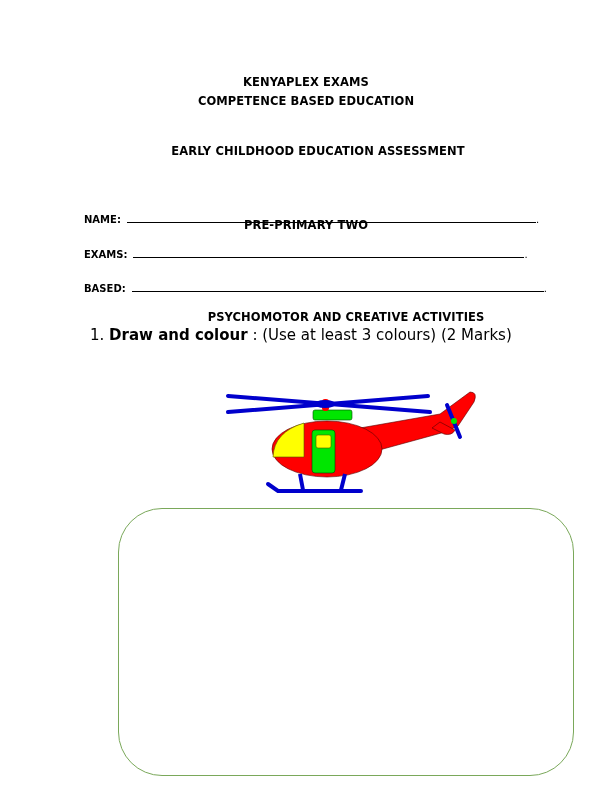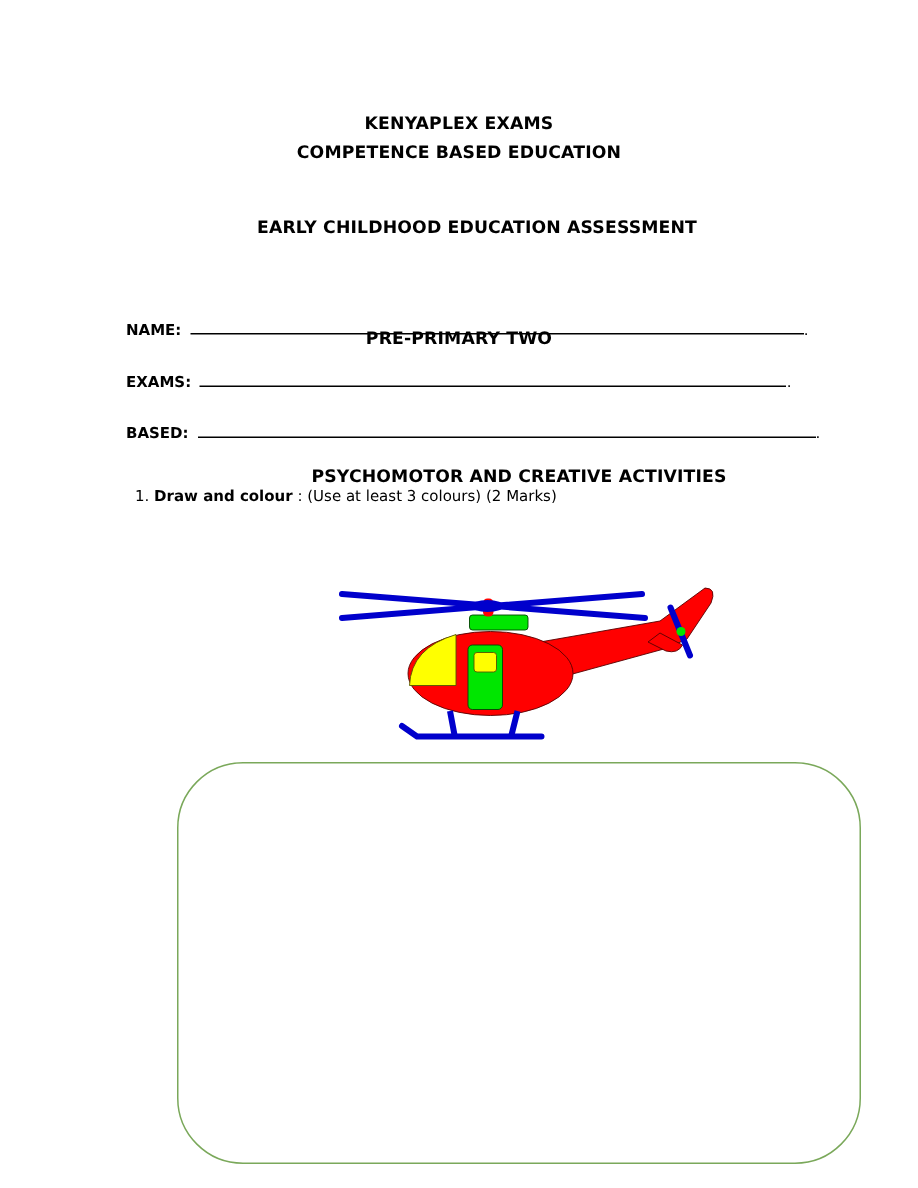--- a/index.html
+++ b/index.html
@@ -3,21 +3,21 @@
   <meta charset="utf-8">
   <style>
     html, body { margin: 0; padding: 0; background: #ffffff; }
     body { width: 612px; height: 792px; position: relative; overflow: hidden;
            font-family: "DejaVu Sans", sans-serif; color: #000; }
     .hdr { position: absolute; left: 0; width: 612px; text-align: center;
            font-size: 11.5px; font-weight: bold; letter-spacing: 0.1px; }
     .field { position: absolute; left: 51px; font-size: 10px; font-weight: bold; margin-left: 33px; }
     .field .line { display: inline-block; border-bottom: 1px solid #000; height: 10px; vertical-align: baseline; margin-left: 6px; }
     .field .dot { font-weight: normal; }
-    .question { position: absolute; left: 90px; top: 326px; font-size: 10px; }
+    .question { position: absolute; left: 90px; top: 326px; font-size: 15px; }
     .question b { font-weight: bold; }
     .drawbox { position: absolute; left: 118px; top: 508px; width: 456px; height: 268px;
                border: 1px solid #7aa85a; border-radius: 44px; box-sizing: border-box; }
     svg.heli { position: absolute; left: 0; top: 0; }
   </style>
 </head>
 <body>
 
 <div class="hdr" style="top:75px;">KENYAPLEX EXAMS</div>
 <div class="hdr" style="top:94px;">COMPETENCE BASED EDUCATION</div>

